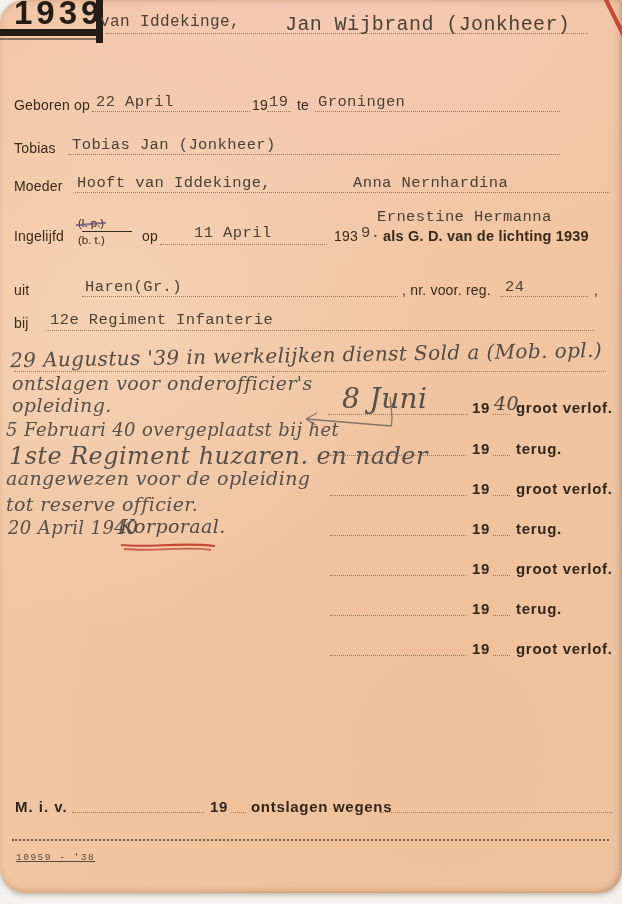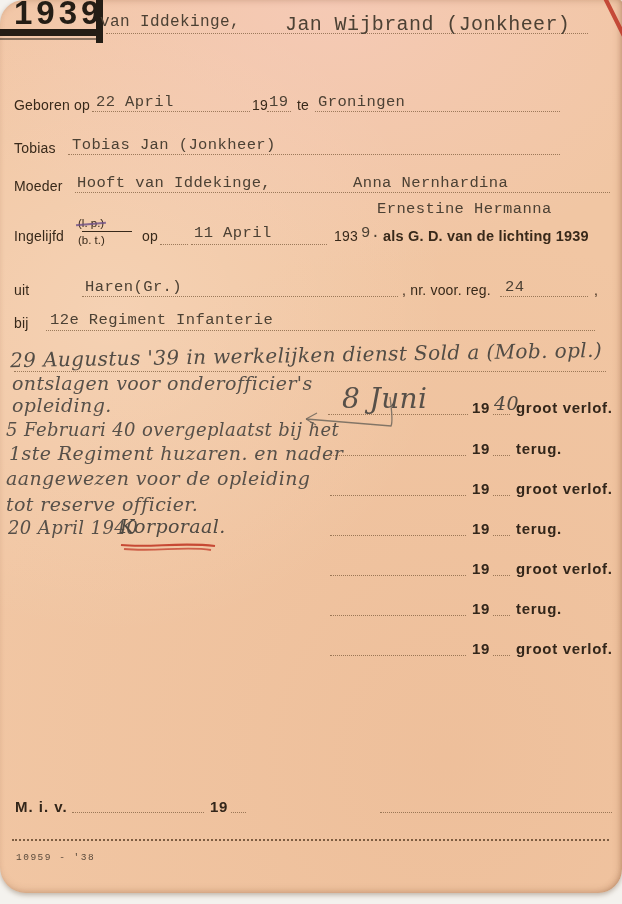--- a/index.html
+++ b/index.html
@@ -30,21 +30,21 @@
   .dots.heavy{border-bottom:2px dotted rgba(96,68,42,.8);}
   .year{position:absolute;left:14px;top:-4px;font:700 33px/1 "Liberation Sans",sans-serif;letter-spacing:4px;color:#241d15;}
   .ybar-h{position:absolute;left:0;top:29px;width:100px;height:7px;background:#241d15;}
   .ybar-h2{position:absolute;left:0;top:38px;width:100px;height:2px;background:rgba(36,29,21,.5);}
   .ybar-v{position:absolute;left:96px;top:0;width:7px;height:43px;background:#241d15;}
   .frac{position:absolute;left:78px;top:216px;width:58px;font:500 11.5px/1.25 "Liberation Sans",sans-serif;color:#38291a;}
   .frac .bar{display:block;height:0;border-bottom:1.5px solid #38291a;margin:1px 4px;}
   .frac .struck{position:relative;display:inline-block;}
   .frac .struck::after{content:'';position:absolute;left:-2px;right:-2px;top:46%;height:2.4px;background:#6d4f86;opacity:.8;transform:rotate(-5deg);}
   .annot{position:absolute;left:0;top:0;width:622px;height:904px;pointer-events:none;z-index:6;}
-  .small-prn{position:absolute;font:9.5px/1 "Liberation Mono",monospace;color:#5a4a3b;letter-spacing:1.5px;}
+  .small-prn{position:absolute;font:9.5px/1 "Liberation Mono",monospace;color:#5a4a3b;letter-spacing:1.5px;text-decoration:underline;}
 </style>
 </head>
 <body>
 
 <div class="card">
 
   <div>
     <span class="year">1939</span>
     <span class="ybar-h"></span>
     <span class="ybar-h2"></span>
@@ -66,21 +66,21 @@
   <span class="dots" style="left:315px;top:111px;width:245px"></span>
 
   <span class="lbl" style="left:14px;top:140px">Tobias</span>
   <span class="typed" style="left:72px;top:136px">Tobias Jan (Jonkheer)</span>
   <span class="dots" style="left:68px;top:154px;width:492px"></span>
 
   <span class="lbl" style="left:14px;top:178px">Moeder</span>
   <span class="typed" style="left:77px;top:174px">Hooft van Iddekinge,</span>
   <span class="typed" style="left:353px;top:174px">Anna Nernhardina</span>
   <span class="dots" style="left:75px;top:192px;width:535px"></span>
-  <span class="typed" style="left:377px;top:200px">Ernestine Hermanna</span>
+  <span class="typed" style="left:377px;top:208px">Ernestine Hermanna</span>
 
   <span class="lbl" style="left:14px;top:228px">Ingelijfd</span>
   <span class="frac">
     <span class="struck">(l. p.)</span>
     <span class="bar"></span>
     <span>(b. t.)</span>
   </span>
   <span class="lbl" style="left:142px;top:228px">op</span>
   <span class="dots" style="left:160px;top:244px;width:28px"></span>
   <span class="typed" style="left:194px;top:224px">11 April</span>
@@ -100,21 +100,21 @@
   <span class="lbl" style="left:14px;top:315px">bij</span>
   <span class="typed" style="left:50px;top:311px">12e Regiment Infanterie</span>
   <span class="dots" style="left:46px;top:330px;width:549px"></span>
 
   <span class="dots" style="left:14px;top:371px;width:592px"></span>
 
   <span class="hand" style="left:10px;top:344px;font-size:20px;transform:rotate(-1deg);color:#524c45">29 Augustus '39 in werkelijken dienst Sold a (Mob. opl.)</span>
   <span class="hand" style="left:12px;top:373px">ontslagen voor onderofficier's</span>
   <span class="hand" style="left:12px;top:395px">opleiding.</span>
   <span class="hand" style="left:6px;top:420px;font-size:18px">5 Februari 40 overgeplaatst bij het</span>
-  <span class="hand" style="left:9px;top:443px;font-size:19px">1ste Regiment huzaren. en nader</span>
+  <span class="hand" style="left:9px;top:443px;font-size:24px">1ste Regiment huzaren. en nader</span>
   <span class="hand" style="left:6px;top:494px">tot reserve officier.</span>
   <span class="hand" style="left:6px;top:468px">aangewezen voor de opleiding</span>
   <span class="hand" style="left:8px;top:518px;font-size:18px">20 April 1940</span>
   <span class="hand" style="left:120px;top:516px;font-size:19px;color:#4f4942">Korporaal.</span>
 
   <div style="position:absolute;left:0;top:397px;width:622px;height:22px">
     <span class="dots" style="left:328px;top:17px;width:140px;position:absolute"></span>
     <span class="hand" style="left:342px;top:-13px;font-size:28px;position:absolute">8 Juni</span>
     <span class="prn" style="left:472px;top:2px;position:absolute">19</span>
     <span class="dots" style="left:493px;top:17px;width:17px;position:absolute"></span>
@@ -155,20 +155,21 @@
     <span class="dots" style="left:330px;top:15px;width:136px;position:absolute"></span>
     <span class="prn" style="left:472px;top:0;position:absolute">19</span>
     <span class="dots" style="left:493px;top:15px;width:17px;position:absolute"></span>
     <span class="prn" style="left:516px;top:0;position:absolute">groot verlof.</span>
   </div>
 
   <span class="prn" style="left:15px;top:798px;letter-spacing:1px">M. i. v.</span>
   <span class="dots" style="left:72px;top:812px;width:132px"></span>
   <span class="prn" style="left:210px;top:798px">19</span>
   <span class="dots" style="left:231px;top:812px;width:15px"></span>
+  <span class="prn" style="left:251px;top:798px">ontslagen wegens</span>
   <span class="dots" style="left:380px;top:812px;width:232px"></span>
   <span class="dots heavy" style="left:12px;top:839px;width:597px"></span>
   <span class="small-prn" style="left:16px;top:853px">10959 - '38</span>
 
 </div>
 
 <svg class="annot" viewBox="0 0 622 904">
   <line x1="604" y1="-4" x2="627" y2="42" stroke="#bf3a2a" stroke-width="4.2" stroke-linecap="round" opacity="0.88"></line>
   <path d="M121,545 C150,548 180,542 215,546" stroke="#c23b28" stroke-width="2.2" fill="none" opacity="0.9"></path>
   <path d="M124,549 C155,552 185,546 211,550" stroke="#c23b28" stroke-width="1.8" fill="none" opacity="0.75"></path>

